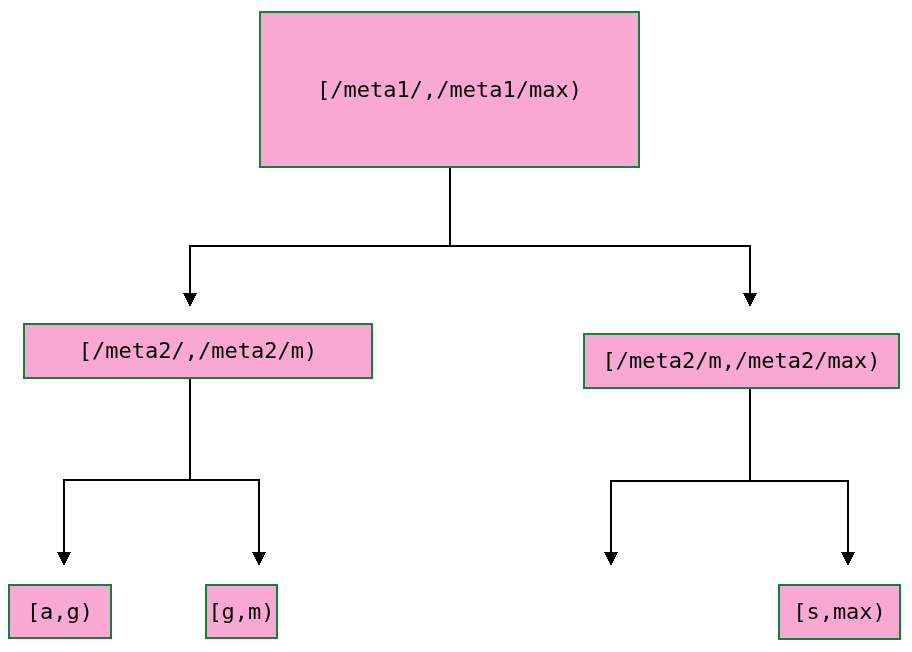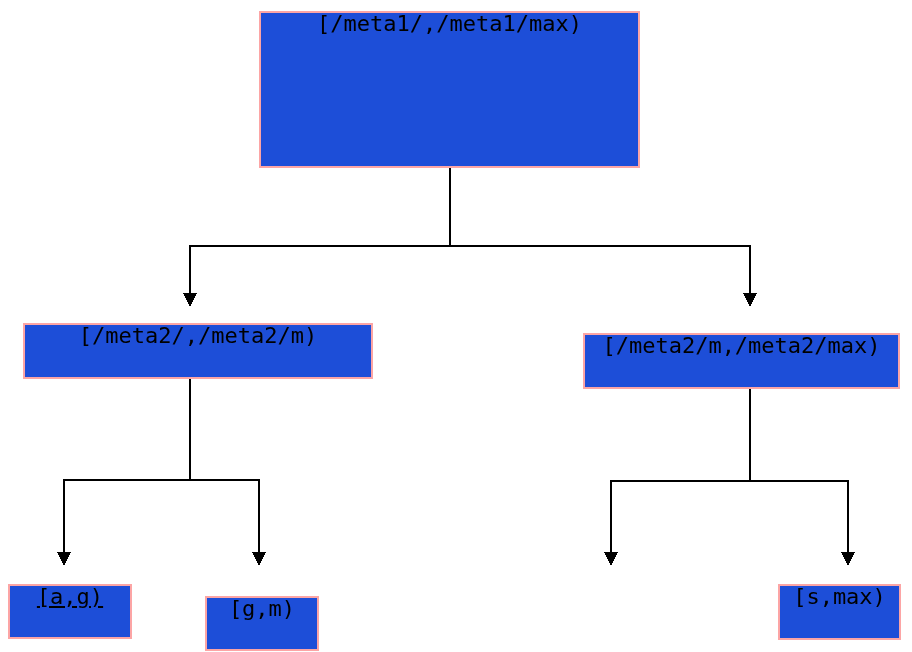--- a/index.html
+++ b/index.html
@@ -18,34 +18,35 @@
   .edges {
     position: absolute;
     left: 0;
     top: 0;
     width: 912px;
     height: 652px;
   }
   .node {
     position: absolute;
     box-sizing: border-box;
-    border: 2px solid #fca5a5;
-    background: #1d4ed8;
+    border: 2px solid #15803d;
+    background: #f9a8d4;
     color: #000000;
     display: flex;
+    align-items: center;
     justify-content: center;
     font-size: 22px;
     line-height: 1;
     white-space: nowrap;
   }
   #node-root  { left: 259px; top: 11px;  width: 381px; height: 157px; }
   #node-left  { left: 23px;  top: 323px; width: 350px; height: 56px; }
   #node-right { left: 583px; top: 333px; width: 317px; height: 56px; }
-  #node-ag    { left: 8px;   top: 584px; width: 124px; height: 55px; text-decoration: underline; }
-  #node-gm    { left: 205px; top: 596px; width: 114px;  height: 55px; }
+  #node-ag    { left: 8px;   top: 584px; width: 104px; height: 55px; }
+  #node-gm    { left: 205px; top: 584px; width: 73px;  height: 55px; }
   #node-ms    { left: 554px; top: 584px; width: 99px;  height: 56px; }
   #node-smax  { left: 778px; top: 584px; width: 123px; height: 56px; }
 </style>
 </head>
 <body>
 
 <div class="canvas">
 
   <svg class="edges" width="912" height="652" viewBox="0 0 912 652" xmlns="http://www.w3.org/2000/svg" shape-rendering="crispEdges">
     <g stroke="#000000" stroke-width="2" fill="none">

